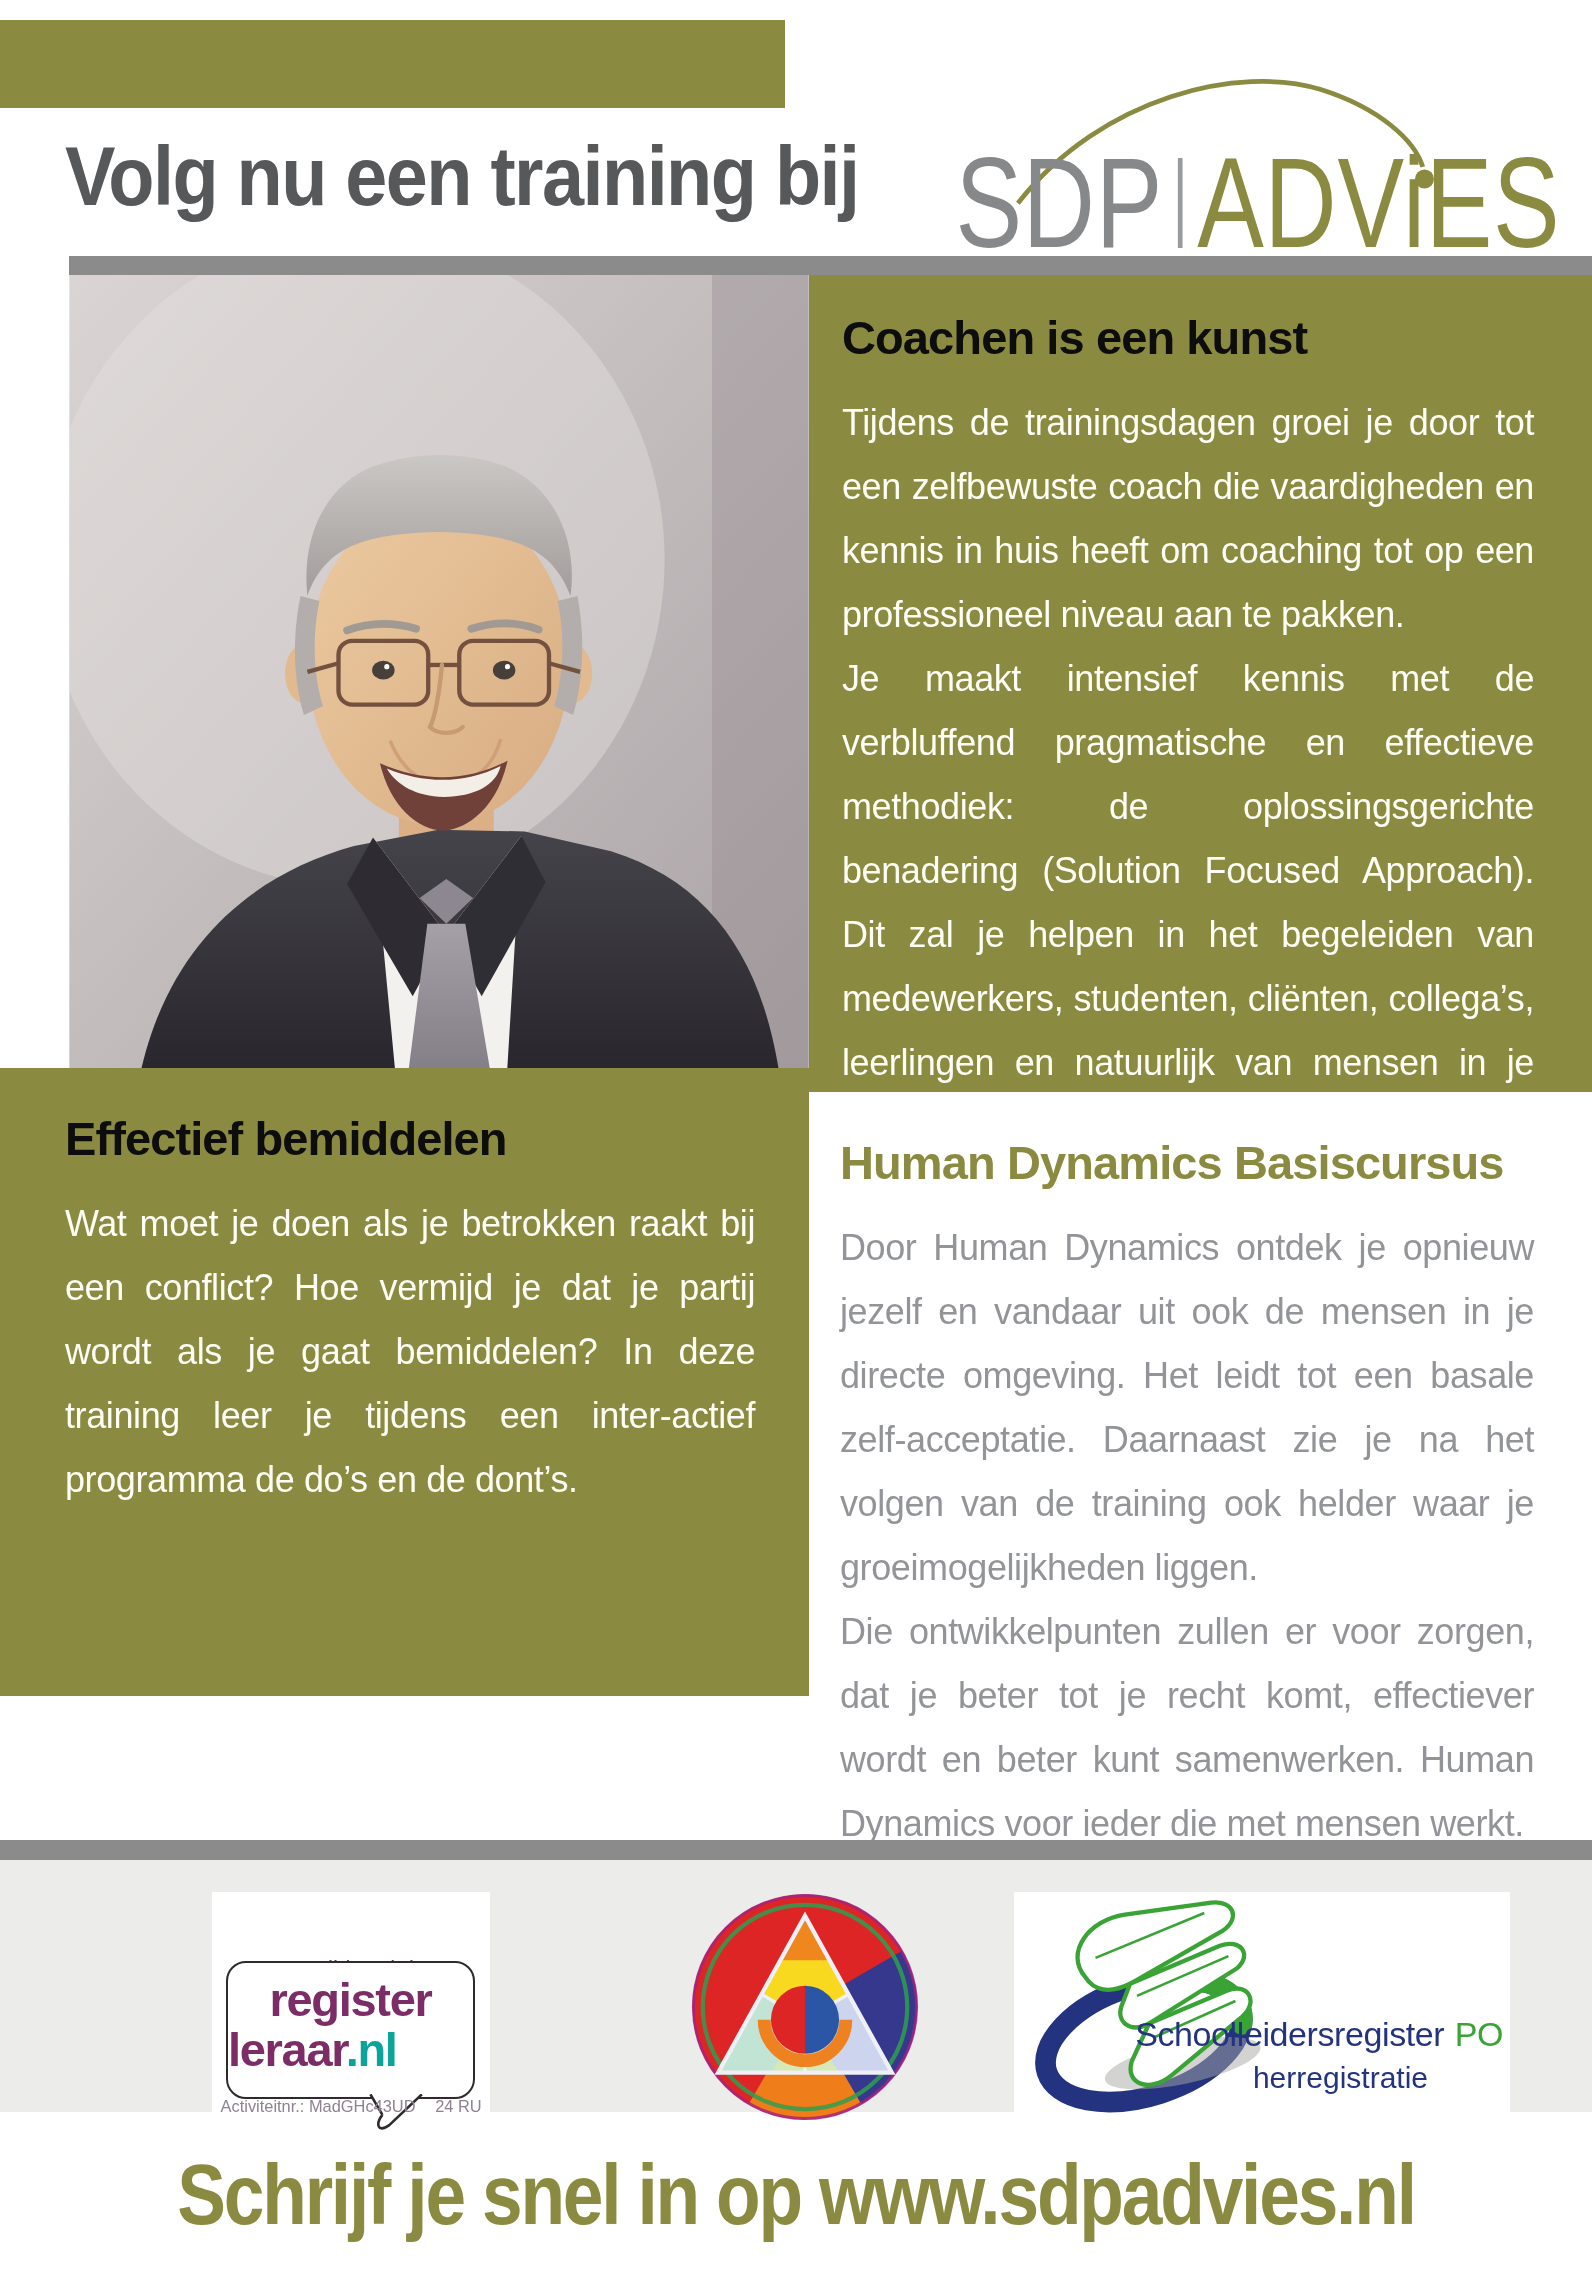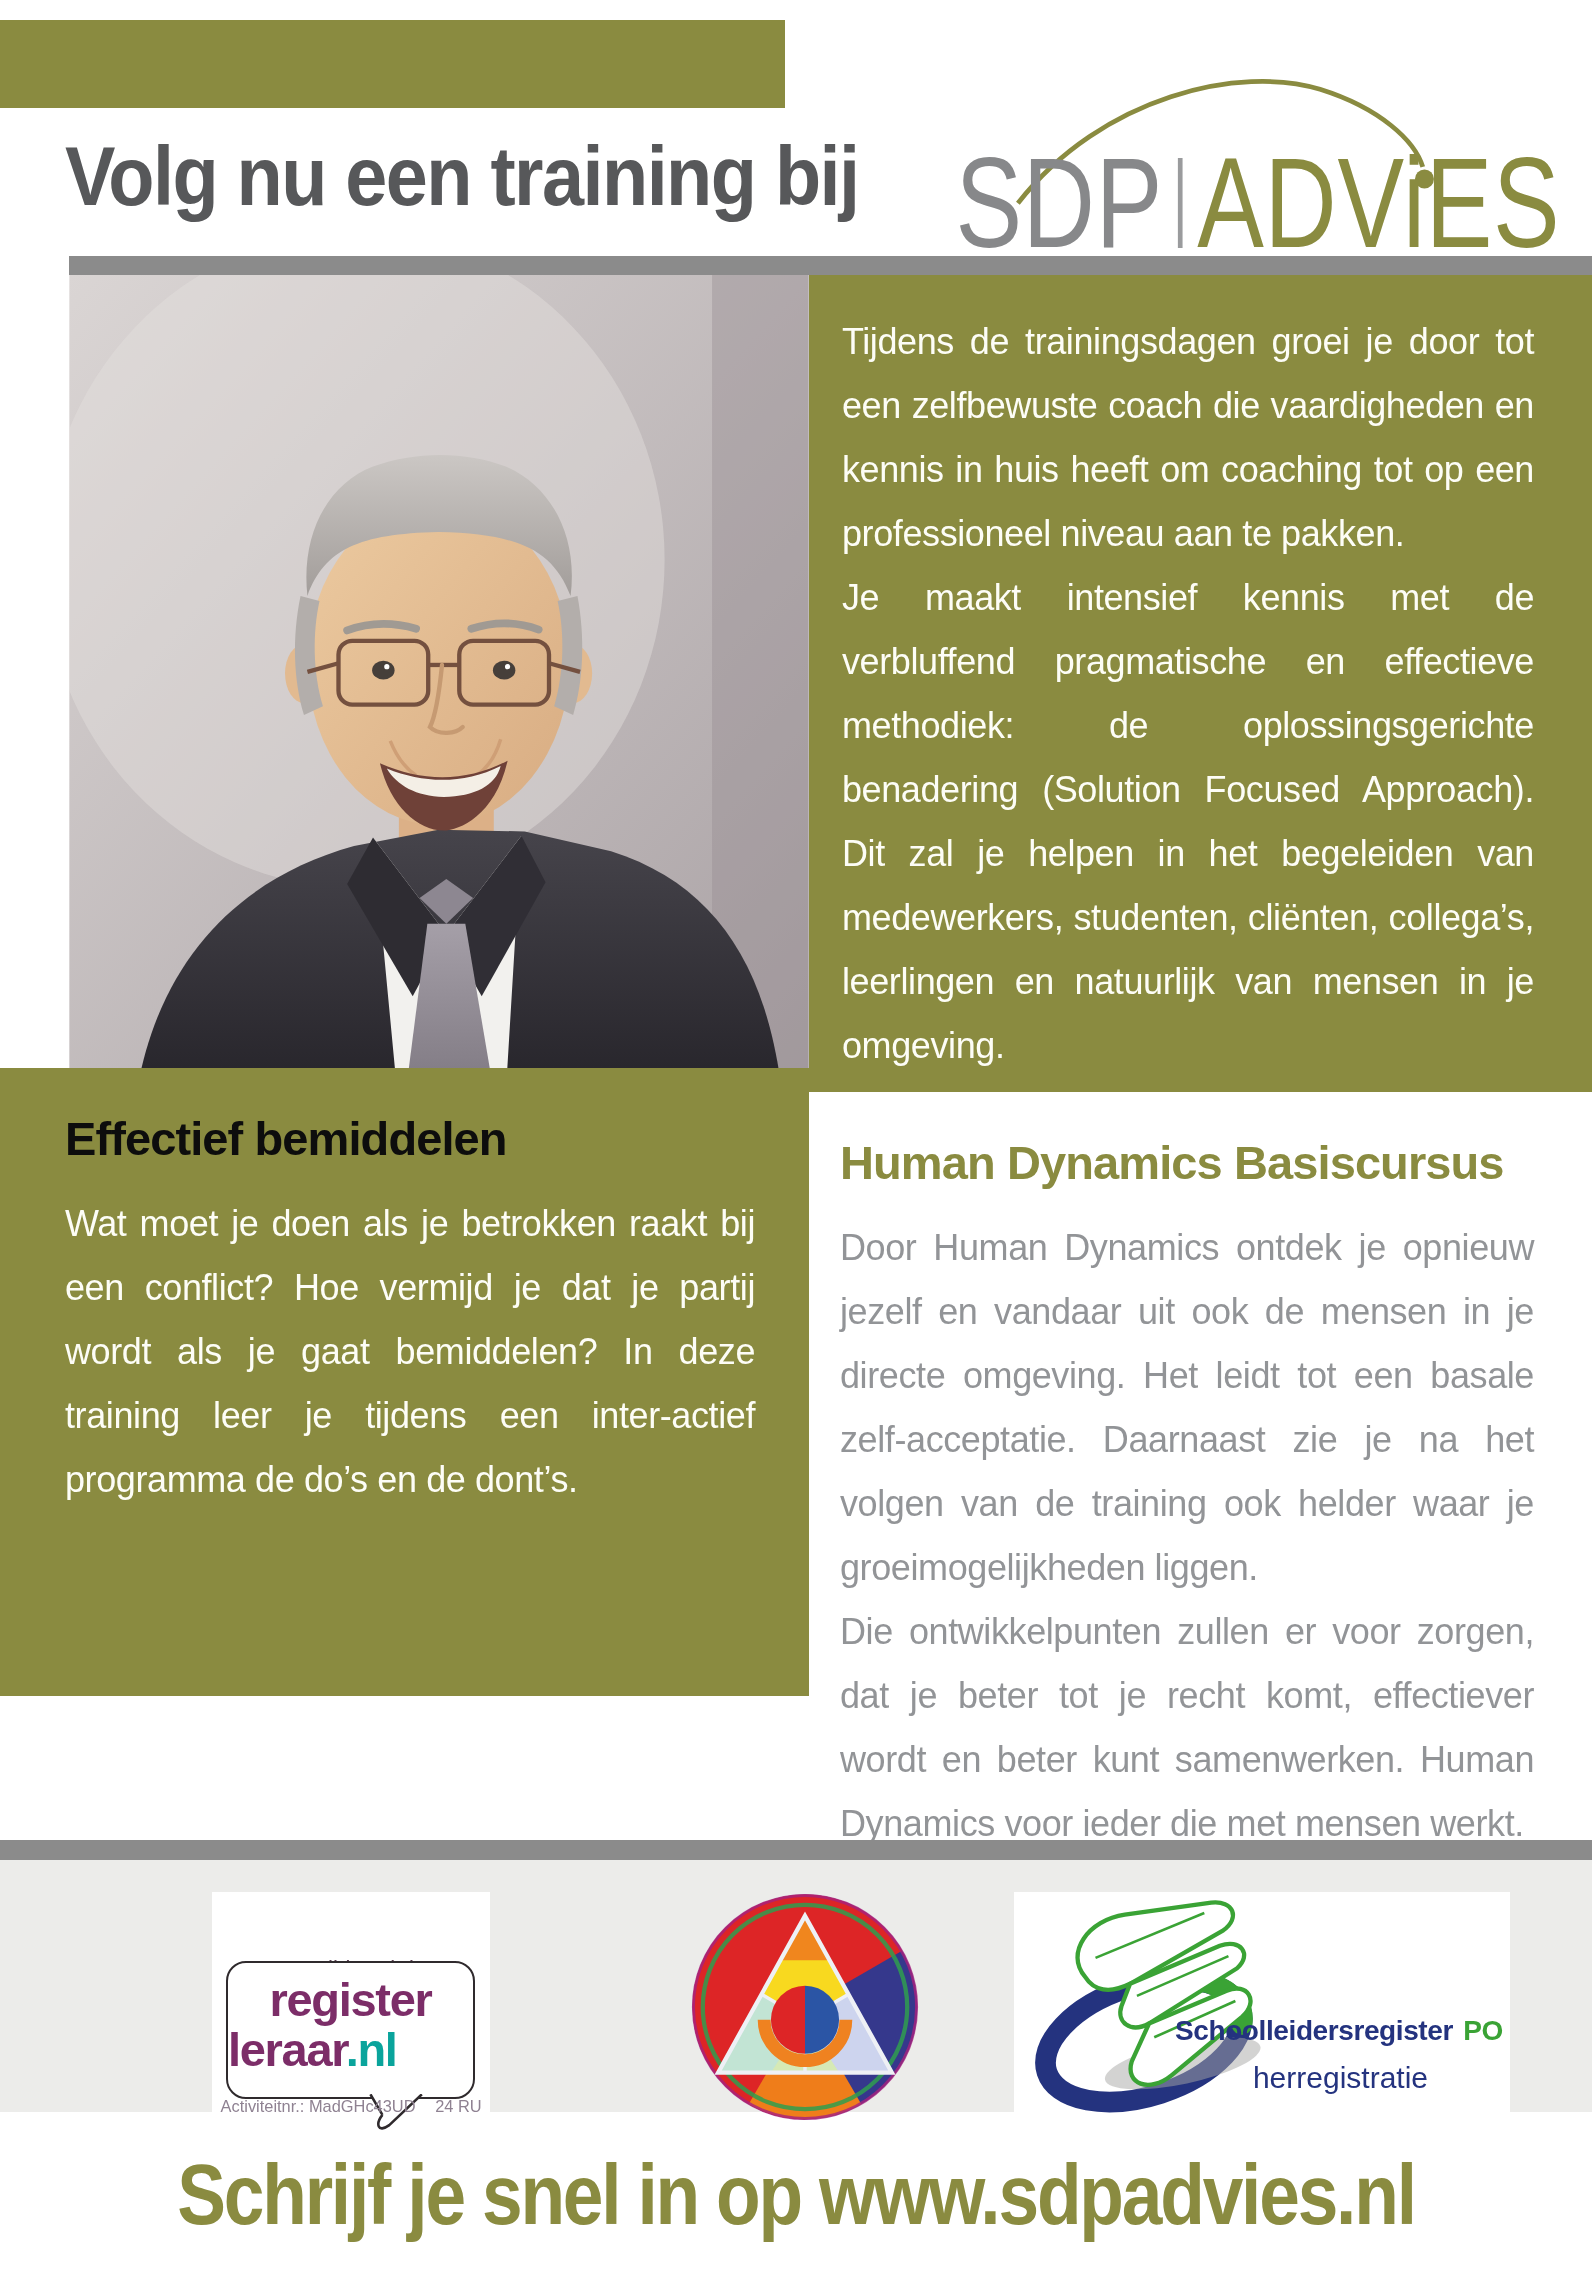--- a/index.html
+++ b/index.html
@@ -59,21 +59,21 @@
   .rl-meta { position:absolute; left:8.6px; top:205px; width:261px; display:flex;
              justify-content:space-between; font-size:16.4px; color:#8f8292; }
 
   
   .badge-hd { position:absolute; left:690px; top:1892px; width:230px; height:230px; }
   .badge-hd svg { display:block; width:100%; height:100%; }
 
   
   .badge-school { position:absolute; left:1014px; top:1892px; width:496px; height:226px; background:#ffffff; }
   .sl-mark { position:absolute; left:8.6px; top:1.7px; width:259px; height:221px; }
-  .sl-line1 { position:absolute; right:7px; top:123px; font-size:28px; font-weight:700;
+  .sl-line1 { position:absolute; right:7px; top:123px; font-size:34px; font-weight:400;
               letter-spacing:-0.4px; color:#24337f; white-space:nowrap;text-align:center; }
   .sl-line1 .po { color:#3aa335; margin-left:10.4px; }
   .sl-line2 { position:absolute; right:82px; top:169px; font-size:30px; color:#24337f; }
 
   
   .cta { position:absolute; left:0; top:2145px; width:100%; text-align:center; }
   .cta-inner { display:inline-block; font-size:86px; font-weight:700; color:#8a8b40;
                letter-spacing:-2.6px; white-space:nowrap; transform:scaleX(.85); transform-origin:50% 50%; }
 </style>
 </head>
@@ -153,20 +153,21 @@
       <path d="M 432 452 C 428 492 424 512 418 524 C 428 534 448 532 456 524" stroke="#c69a72" stroke-width="5" fill="none" stroke-linecap="round"></path>
       <path d="M 372 540 C 380 560 390 572 402 580" stroke="#cf9f76" stroke-width="4" fill="none"></path>
       <path d="M 500 538 C 494 558 484 572 472 580" stroke="#cf9f76" stroke-width="4" fill="none"></path>
       <path d="M 360 566 C 410 588 460 588 508 563 C 494 626 452 644 434 644 C 404 644 372 616 360 566 Z" fill="#6f4138"></path>
       <path d="M 368 572 C 412 590 458 590 500 569 C 494 592 470 604 434 605 C 402 604 380 592 368 572 Z" fill="#f4efe6"></path>
     </g>
   </svg>
 </div>
 
 <div class="col col-coachen">
+  <h2 class="sec-h">Coachen is een kunst</h2>
   <p class="body-p on-olive">Tijdens de trainingsdagen groei je door tot een zelfbewuste coach die vaardigheden en kennis in huis heeft om coaching tot op een professioneel niveau aan te pakken.</p>
   <p class="body-p on-olive">Je maakt intensief kennis met de verbluffend pragmatische en effectieve methodiek: de oplossingsgerichte benadering (Solution Focused Approach). Dit zal je helpen in het begeleiden van medewerkers, studenten, cliënten, collega’s, leerlingen en natuurlijk van mensen in je omgeving.</p>
 </div>
 
 <div class="col col-effectief">
   <h2 class="sec-h">Effectief bemiddelen</h2>
   <p class="body-p on-olive">Wat moet je doen als je betrokken raakt bij een conflict? Hoe vermijd je dat je partij wordt als je gaat bemiddelen? In deze training leer je tijdens een inter-actief programma de do’s en de dont’s.</p>
 </div>
 
 <div class="col-human">

